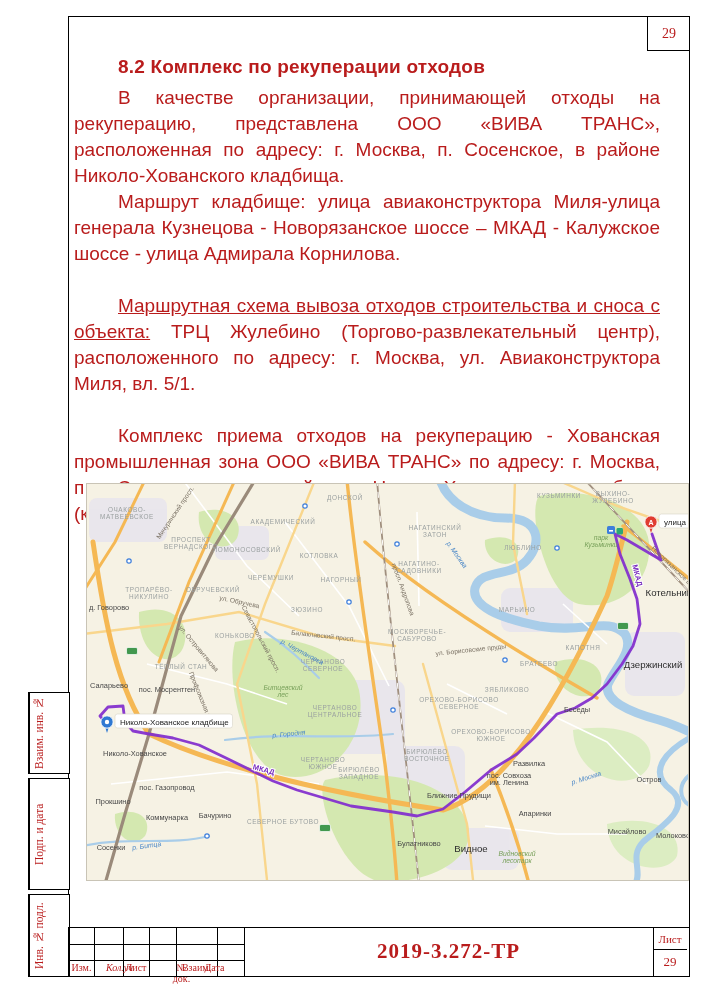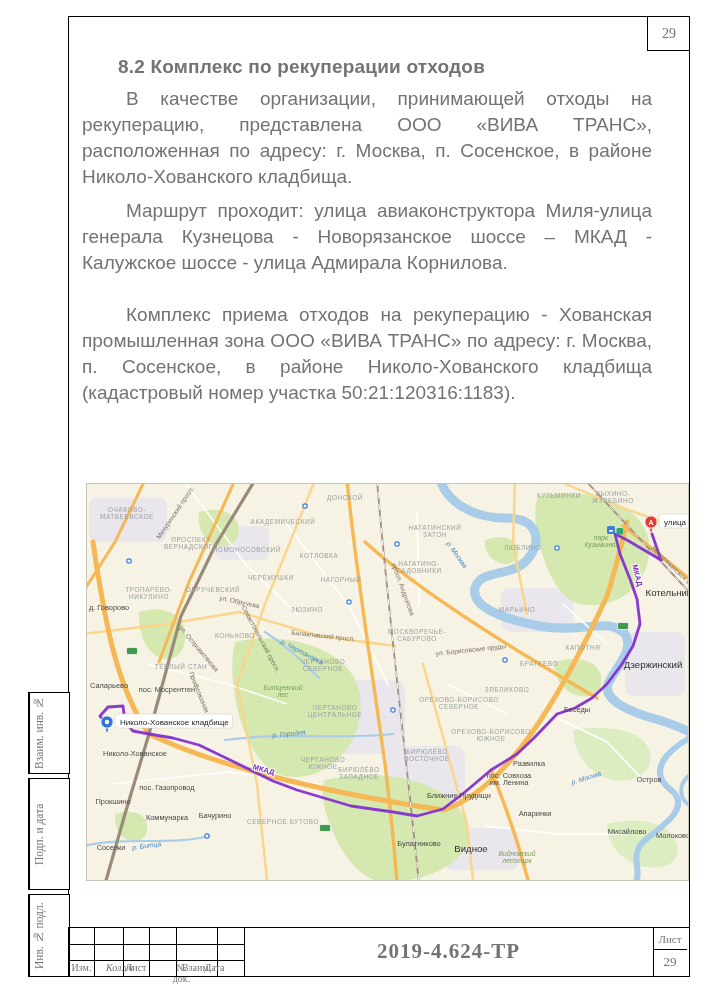--- a/index.html
+++ b/index.html
@@ -1,27 +1,27 @@
 <!DOCTYPE html>
 <html lang="ru"><head>
 <meta charset="utf-8">
 <style>
   html,body{margin:0;padding:0;background:#ffffff;}
   .sheet{position:relative;width:707px;height:1000px;background:#fff;overflow:hidden;
-         font-family:"Liberation Sans",sans-serif;color:#737373;}
+         font-family:"Liberation Sans",sans-serif;color:#b91c1c;}
   .frame{position:absolute;left:68px;top:16px;width:622px;height:961px;
          border:1.8px solid #000;box-sizing:border-box;}
   .pagenum-box{position:absolute;left:647px;top:17px;width:43px;height:34px;
          border-left:1.6px solid #000;border-bottom:1.6px solid #000;box-sizing:border-box;
          display:flex;align-items:center;justify-content:center;
          font:14px "Liberation Serif",serif;}
   
   .content{position:absolute;left:74px;top:56px;width:586px;}
   .content h2{margin:0 0 7px 0;font-size:19px;font-weight:bold;text-indent:44px;letter-spacing:.2px;}
-  .content p{margin:8px;font-size:19px;line-height:26px;text-align:justify;text-indent:44px;}
+  .content p{margin:0;font-size:19px;line-height:26px;text-align:justify;text-indent:44px;}
   .content p.gap{margin-top:26px;}
   .u{text-decoration:underline;}
   
   .map{position:absolute;left:86px;top:483px;width:601px;height:396px;
        border:1px solid #c9c4b6;box-sizing:content-box;background:#f6f2e4;overflow:hidden;}
   .map svg{display:block;}
   text.ml{font-family:"Liberation Sans",sans-serif;}
   .district{fill:#9aa0a0;font-size:6.4px;letter-spacing:.6px;text-anchor:middle;}
   .place{fill:#474747;font-size:7.4px;text-anchor:middle;}
   .town{fill:#2e2e2e;font-size:9.6px;text-anchor:middle;}
@@ -58,21 +58,22 @@
 
   <div class="frame"></div>
 
   <div class="pagenum-box">
     <span>29</span>
   </div>
 
   <div class="content">
     <h2>8.2 Комплекс по рекуперации отходов</h2>
     <p>В качестве организации, принимающей отходы на рекуперацию, представлена ООО «ВИВА ТРАНС», расположенная по адресу: г. Москва, п. Сосенское, в районе Николо-Хованского кладбища.</p>
-    <p>Маршрут проходит: улица авиаконструктора Миля-улица генерала Кузнецова - Новорязанское шоссе – МКАД - Калужское шоссе - улица Адмирала Корнилова.</p>
+    <p>Маршрут кладбище: улица авиаконструктора Миля-улица генерала Кузнецова - Новорязанское шоссе – МКАД - Калужское шоссе - улица Адмирала Корнилова.</p>
+    <p class="gap"><span class="u">Маршрутная схема вывоза отходов строительства и сноса с объекта:</span><span> ТРЦ Жулебино (Торгово-развлекательный центр), расположенного по адресу: г. Москва, ул. Авиаконструктора Миля, вл. 5/1.</span></p>
     <p class="gap">Комплекс приема отходов на рекуперацию - Хованская промышленная зона ООО «ВИВА ТРАНС» по адресу: г. Москва, п. Сосенское, в районе Николо-Хованского кладбища (кадастровый номер участка 50:21:120316:1183).</p>
   </div>
 
   <div class="map">
     <svg id="map-svg" width="601" height="396" viewBox="0 0 601 396">
 
       <rect x="0" y="0" width="601" height="396" fill="#f6f2e4"></rect>
 
       <g fill="#e7e4ee" opacity="0.8">
         <rect x="2" y="14" width="78" height="44" rx="8"></rect>
@@ -280,18 +281,18 @@
     <div class="v" style="left:584px;"></div>
     <div class="h" style="top:16px;width:175px;"></div>
     <div class="h" style="top:32px;width:175px;"></div>
     <div class="h" style="top:21px;left:584px;width:34px;"></div>
     <div class="collabel" style="left:0;width:25px;">Изм.</div>
     <div class="collabel" style="left:36px;width:29px;font-style:italic;">Кол.уч</div>
     <div class="collabel" style="left:54px;width:26px;">Лист</div>
     <div class="collabel" style="left:80px;width:27px;padding-left:19px;">№ док.</div>
     <div class="collabel" style="left:107px;width:41px;">Взаим.</div>
     <div class="collabel" style="left:132px;width:27px;">Дата</div>
-    <div class="docnum">2019-4.624-ТР</div>
+    <div class="docnum">2019-3.272-ТР</div>
     <div class="sheet-word">Лист</div>
     <div class="sheet-num">29</div>
   </div>
 
 </div>
 
 </body></html>

